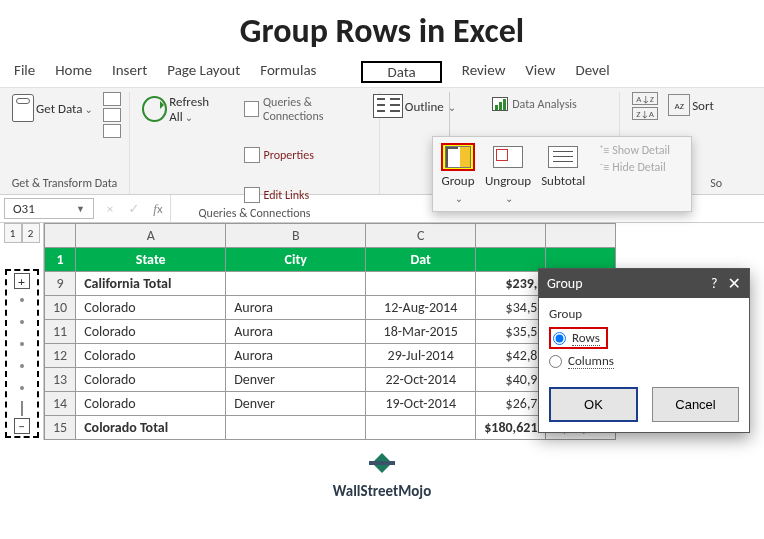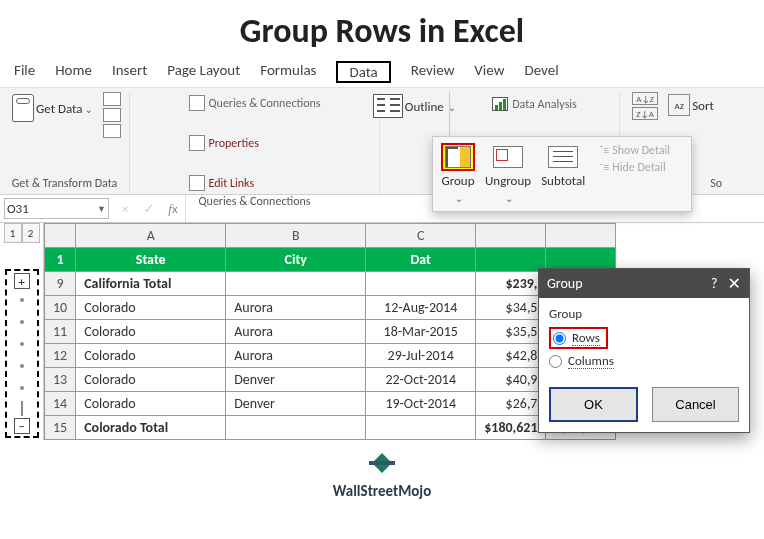--- a/index.html
+++ b/index.html
@@ -22,21 +22,22 @@
   .tabs {
     display: flex;
     gap: 20px;
     padding: 4px 14px 4px 14px;
     font-size: 15px;
     color: #444;
   }
   .tabs span { cursor: default; }
   .tabs .active {
     border: 2px solid #000;
-    padding: 0 11px;
+    padding: 0 24px;
+    margin-left: 25px;
   }
   
   .ribbon {
     display: flex;
     background: #f3f3f3;
     border-top: 1px solid #e1e1e1;
     border-bottom: 1px solid #d0d0d0;
     padding: 4px 0 0 0;
     height: 108px;
     position: relative;
@@ -63,21 +64,21 @@
     width: 16px; height: 16px; display:inline-block;
     border:1px solid #888; background:#fff;
   }
   .chev::after { content:"⌄"; font-size:10px; color:#666; margin-left:2px; }
   
   .fbar {
     display:flex; align-items:center; border-bottom:1px solid #ccc;
     height:28px; font-size:13px; background:#fff;
   }
   .namebox {
-    width:105px; border:1px solid #bbb; margin:2px 4px; padding:2px 2px;
+    width:90px; border:1px solid #bbb; margin:2px 4px; padding:2px 8px;
     display:flex; justify-content:space-between; align-items:center; background:#fff;
   }
   .fx-btn { width:24px; text-align:center; color:#888; }
   .fx-btn.dim { color:#ccc; }
   .fx-lbl { font-style:italic; font-family:"Cambria Math",serif; }
   
   .grid-wrap { display:flex; position:relative; }
   .outline-col {
     width:44px; display:flex; flex-direction:column; align-items:center;
     border-right:1px solid #ccc;
@@ -241,20 +242,24 @@
         <span class="mini-icon"></span>
         <span class="mini-icon"></span>
         <span class="mini-icon"></span>
       </div>
     </div>
     <div class="label">Get &amp; Transform Data</div>
   </div>
 
   <div class="grp" style="width:250px">
     <div class="body">
+      <div class="big-btn">
+        <span class="refresh-icon"></span>
+        <span><span>Refresh All</span><span class="chev"></span></span>
+      </div>
       <div style="display:flex;flex-direction:column;gap:2px;padding-top:2px">
         <div class="tiny">
             <span class="mini-icon"></span>
             <span>Queries &amp; Connections</span>
           </div>
         <div class="tiny disabled">
             <span class="mini-icon"></span>
             <span>Properties</span>
           </div>
         <div class="tiny disabled">

